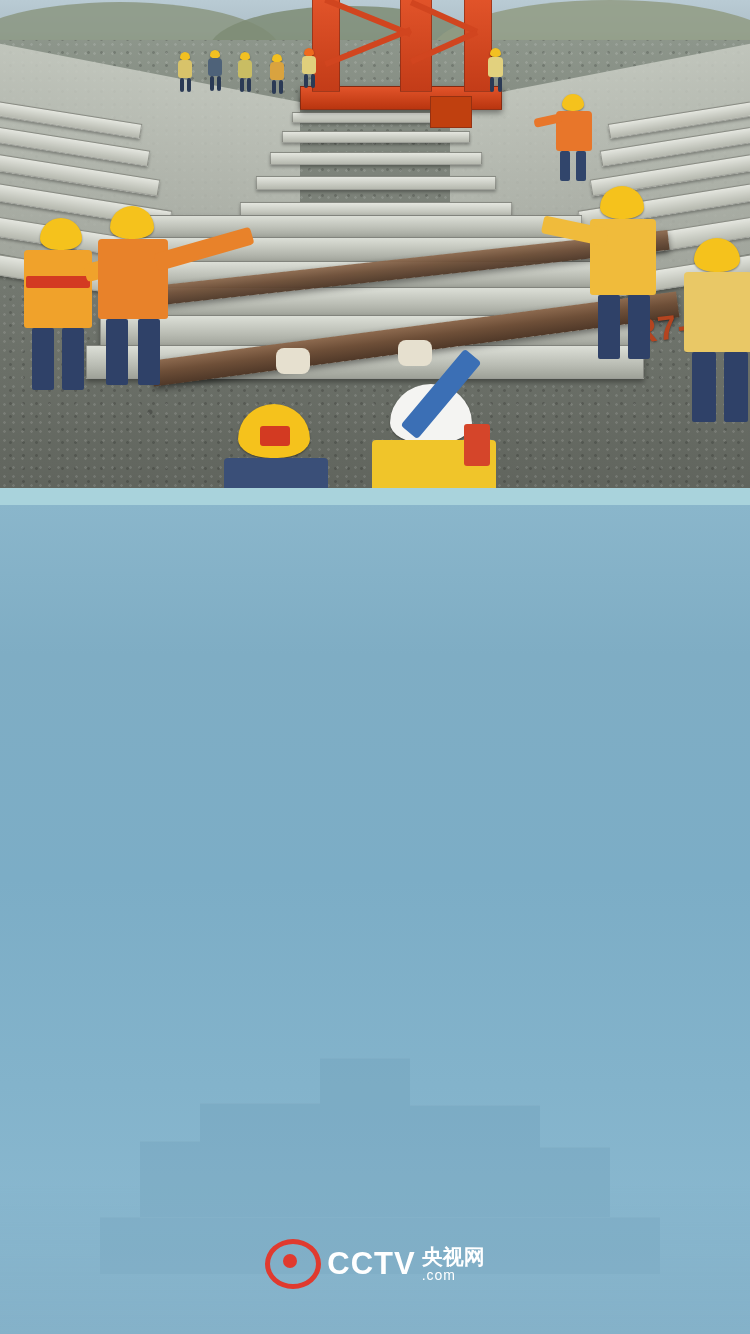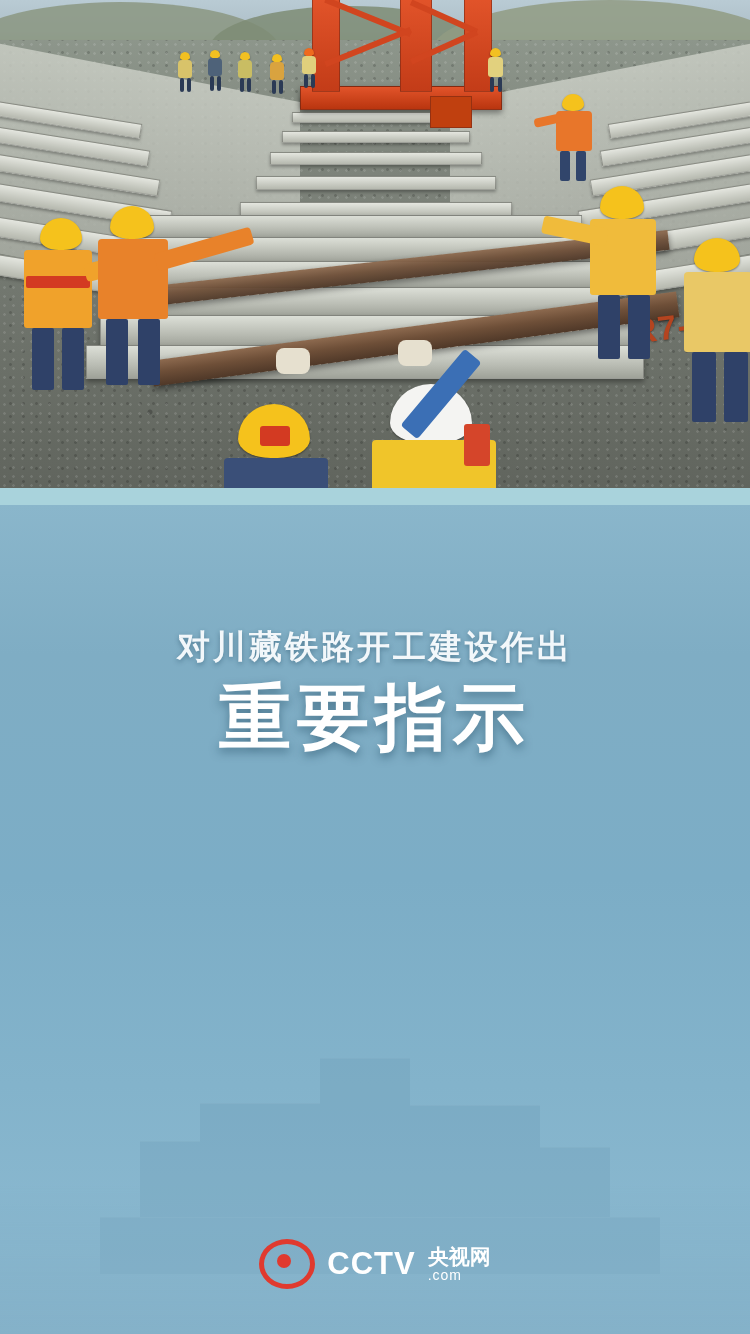--- a/index.html
+++ b/index.html
@@ -214,21 +214,21 @@
   
   .footer {
     position: absolute;
     left: 0; bottom: 45px; width: 750px;
     display: flex;
     align-items: center;
     justify-content: center;
     gap: 22px;
   }
   .cctv-logo {
-    display: flex; align-items: center; gap: 12px;
+    display: flex; align-items: center; gap: 6px;
     color: #ffffff;
   }
   .cctv-eye {
     width: 46px; height: 40px;
     border: 5px solid #e03a2f;
     border-radius: 50%;
     position: relative;
     display: inline-block;
   }
   .cctv-eye::after {
@@ -442,24 +442,20 @@
     <div class="potala">
       <div class="pot-block" style="left:200px; bottom:110px; width:120px; height:120px;"></div>
       <div class="pot-block" style="left:320px; bottom:110px; width:90px;  height:165px;"></div>
       <div class="pot-block" style="left:410px; bottom:110px; width:130px; height:118px;"></div>
       <div class="pot-block" style="left:140px; bottom:110px; width:60px;  height:82px;"></div>
       <div class="pot-block" style="left:540px; bottom:110px; width:70px;  height:76px;"></div>
       <div class="pot-block" style="left:100px; bottom:60px; width:560px; height:56px;"></div>
       <div class="pot-hill"></div>
     </div>
 
-    <div class="headline-wrap">
-      <div class="headline-small">对川藏铁路开工建设作出</div>
-      <div class="headline-big">重要指示</div>
-    </div>
 
 
     <div class="footer">
       <div class="cctv-logo">
         <span class="cctv-eye"></span>
         <span class="cctv-word">CCTV</span>
         <span class="cctv-cn">
           <span class="cn">央视网</span>
           <span class="en">.com</span>
         </span>

